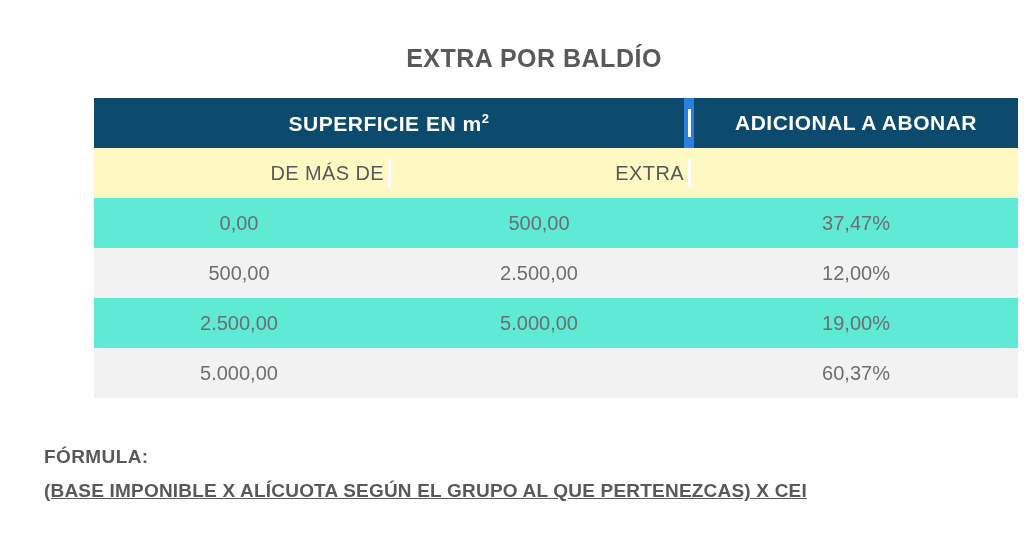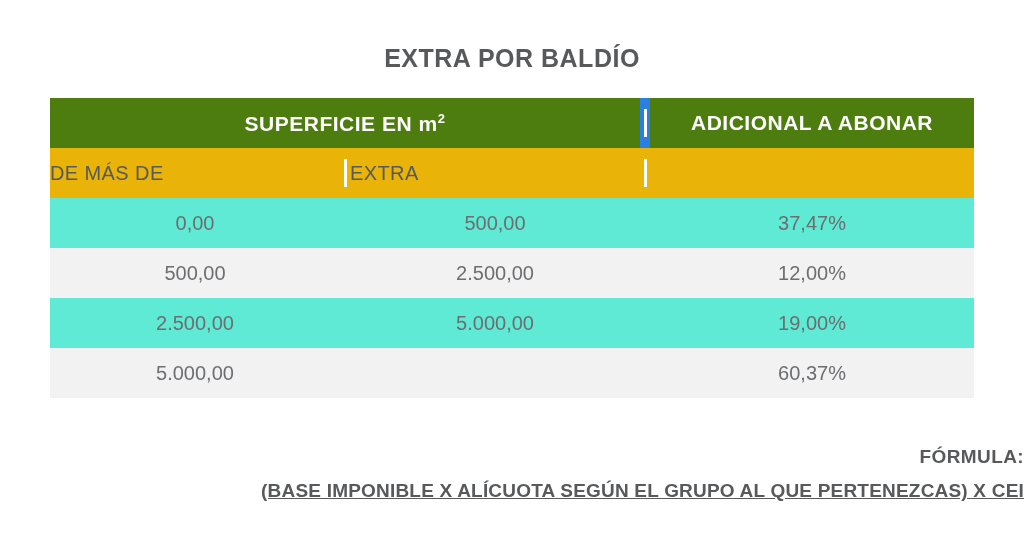--- a/index.html
+++ b/index.html
@@ -12,20 +12,21 @@
     height: 557px;
     font-family: "Liberation Sans", sans-serif;
     color: #5a5a5a;
     overflow: hidden;
   }
   .page {
     position: relative;
     width: 1024px;
     height: 557px;
     box-sizing: border-box;
+    padding-left: 44px;
   }
   .title {
     text-align: center;
     font-size: 25px;
     font-weight: bold;
     color: #58595b;
     letter-spacing: 0.5px;
     padding-top: 44px;
     margin: 0;
   }
@@ -37,21 +38,21 @@
     border-collapse: collapse;
     width: 924px;
     table-layout: fixed;
   }
   table.rates td, table.rates th {
     padding: 0;
     margin: 0;
   }
   
   .hdr-band td {
-    background: #4d7c0f;
+    background: #0c4a6e;
     color: #ffffff;
     font-size: 21px;
     font-weight: bold;
     text-align: center;
     height: 50px;
     letter-spacing: 0.5px;
     vertical-align: middle;
   }
   .hdr-band td.sep {
     width: 4px;
@@ -59,25 +60,25 @@
     padding: 0;
   }
   .sep-line {
     width: 3px;
     height: 28px;
     background: #ffffff;
     margin: 0 auto;
   }
   
   .sub-band td {
-    background: #eab308;
+    background: #fef9c3;
     color: #58595b;
     font-size: 20px;
     font-weight: normal;
-    text-align: left;
+    text-align: right;
     height: 50px;
     vertical-align: middle;
     letter-spacing: 0.4px;
   }
   .sub-band td .sep-line-blue {
     width: 3px;
     height: 28px;
     background: #ffffff;
     margin: 0 auto;
   }
@@ -92,21 +93,21 @@
   .data-row.odd td { background: #5eead4; }
   .data-row.even td { background: #f2f2f2; }
 
   .sup {
     font-size: 13px;
     vertical-align: super;
   }
 
   .formula {
     margin-top: 48px;
-    text-align: right;
+    text-align: left;
   }
   .formula-label {
     font-size: 19px;
     font-weight: bold;
     color: #58595b;
     letter-spacing: 0.4px;
   }
   .formula-body {
     font-size: 19px;
     font-weight: bold;

